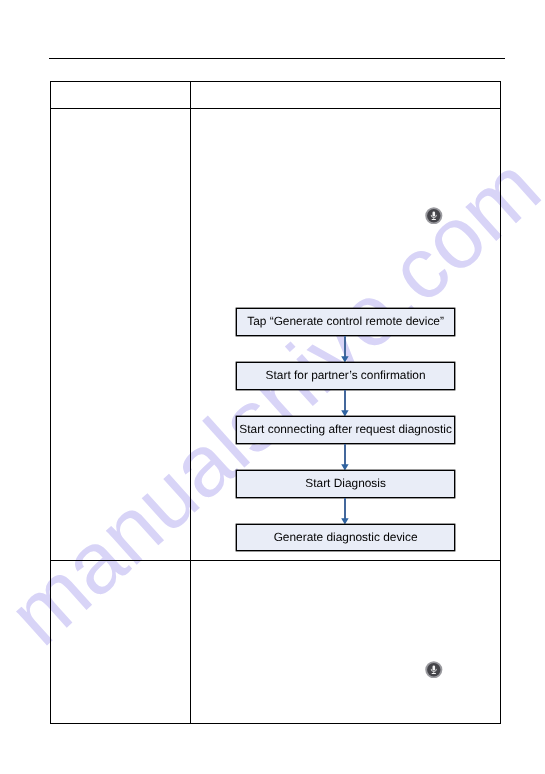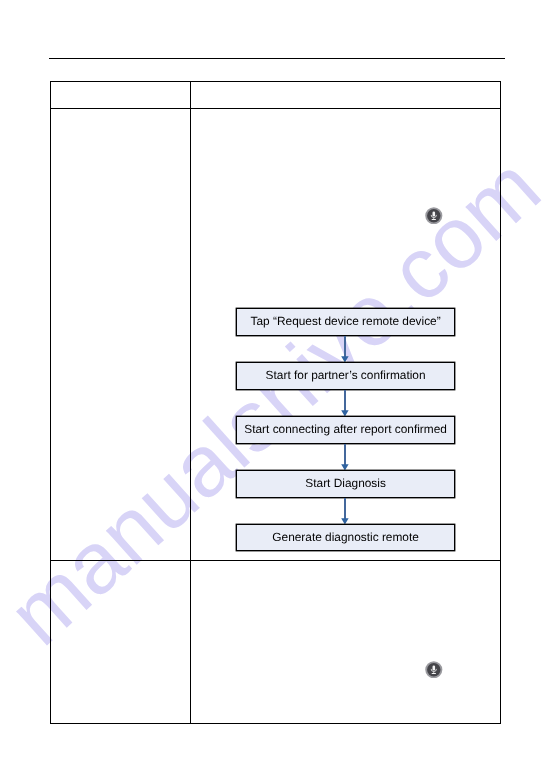--- a/index.html
+++ b/index.html
@@ -113,57 +113,57 @@
   <div class="header-rule"></div>
 
   <div class="main-table">
     <div class="row-div" style="top:25.5px"></div>
     <div class="row-div" style="top:477.5px"></div>
     <div class="col-div" style="left:138.5px"></div>
   </div>
 
   <div class="flow">
     <div class="flow-box fb1">
-        <span>Tap “Request device remote device”</span>
+        <span>Tap “Generate control remote device”</span>
       </div>
     <div class="flow-gap fg1">
       <span class="arrow-line"></span>
       <svg class="arrow-head" viewBox="0 0 14 12">
         <path d="M0 0.4 L14 0.4 L7 12 Z" fill="#2f63a0"></path>
       </svg>
     </div>
     <div class="flow-box fb2">
         <span>Start for partner’s confirmation</span>
       </div>
     <div class="flow-gap fg2">
       <span class="arrow-line"></span>
       <svg class="arrow-head" viewBox="0 0 14 12">
         <path d="M0 0.4 L14 0.4 L7 12 Z" fill="#2f63a0"></path>
       </svg>
     </div>
     <div class="flow-box fb3">
-        <span>Start connecting after report confirmed</span>
+        <span>Start connecting after request diagnostic</span>
       </div>
     <div class="flow-gap fg3">
       <span class="arrow-line"></span>
       <svg class="arrow-head" viewBox="0 0 14 12">
         <path d="M0 0.4 L14 0.4 L7 12 Z" fill="#2f63a0"></path>
       </svg>
     </div>
     <div class="flow-box fb4">
         <span>Start Diagnosis</span>
       </div>
     <div class="flow-gap fg4">
       <span class="arrow-line"></span>
       <svg class="arrow-head" viewBox="0 0 14 12">
         <path d="M0 0.4 L14 0.4 L7 12 Z" fill="#2f63a0"></path>
       </svg>
     </div>
     <div class="flow-box fb5">
-        <span>Generate diagnostic remote</span>
+        <span>Generate diagnostic device</span>
       </div>
   </div>
 
   <div class="mic mic1">
     <svg viewBox="0 0 68 68">
       <circle cx="34" cy="34" r="33" fill="#9a9a9f"></circle>
       <circle cx="34" cy="34" r="26" fill="#45454a"></circle>
       <rect x="29" y="17" width="10" height="19.5" rx="5" fill="#f4f4f4"></rect>
       <path d="M23.8 30.6 a10.2 10.2 0 0 0 20.4 0" stroke="#f4f4f4" stroke-width="3" fill="none"></path>
       <rect x="32.5" y="40.5" width="3" height="7" fill="#f4f4f4"></rect>

